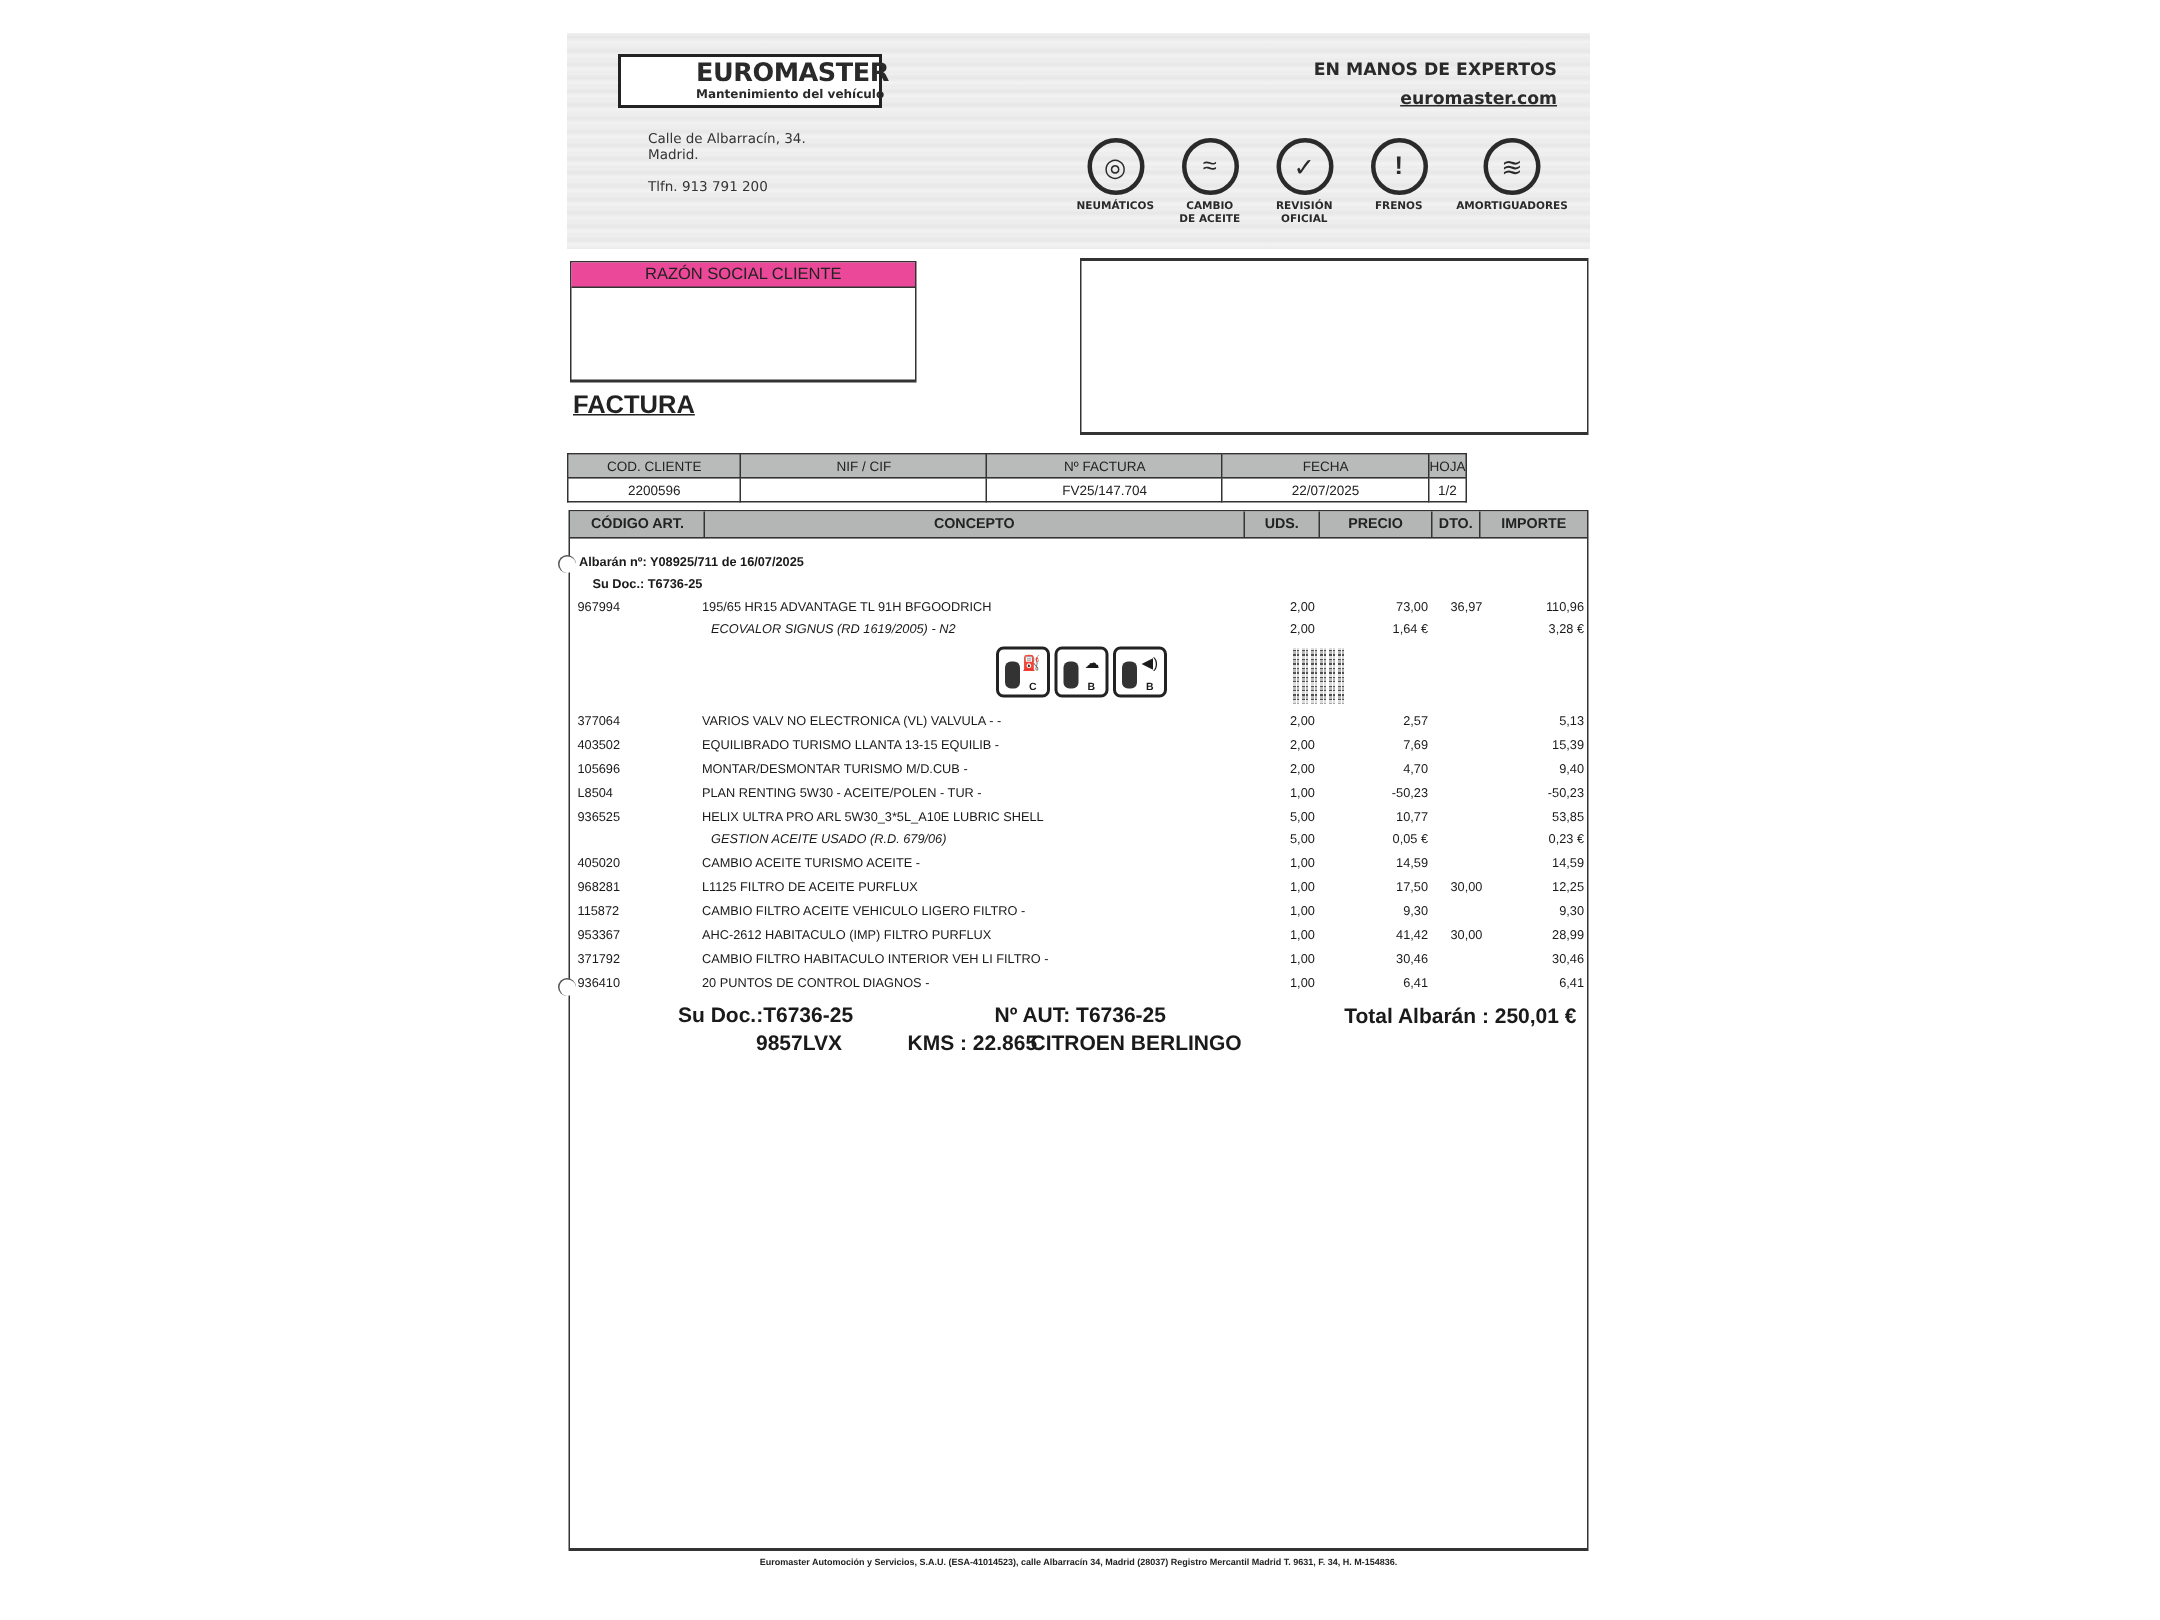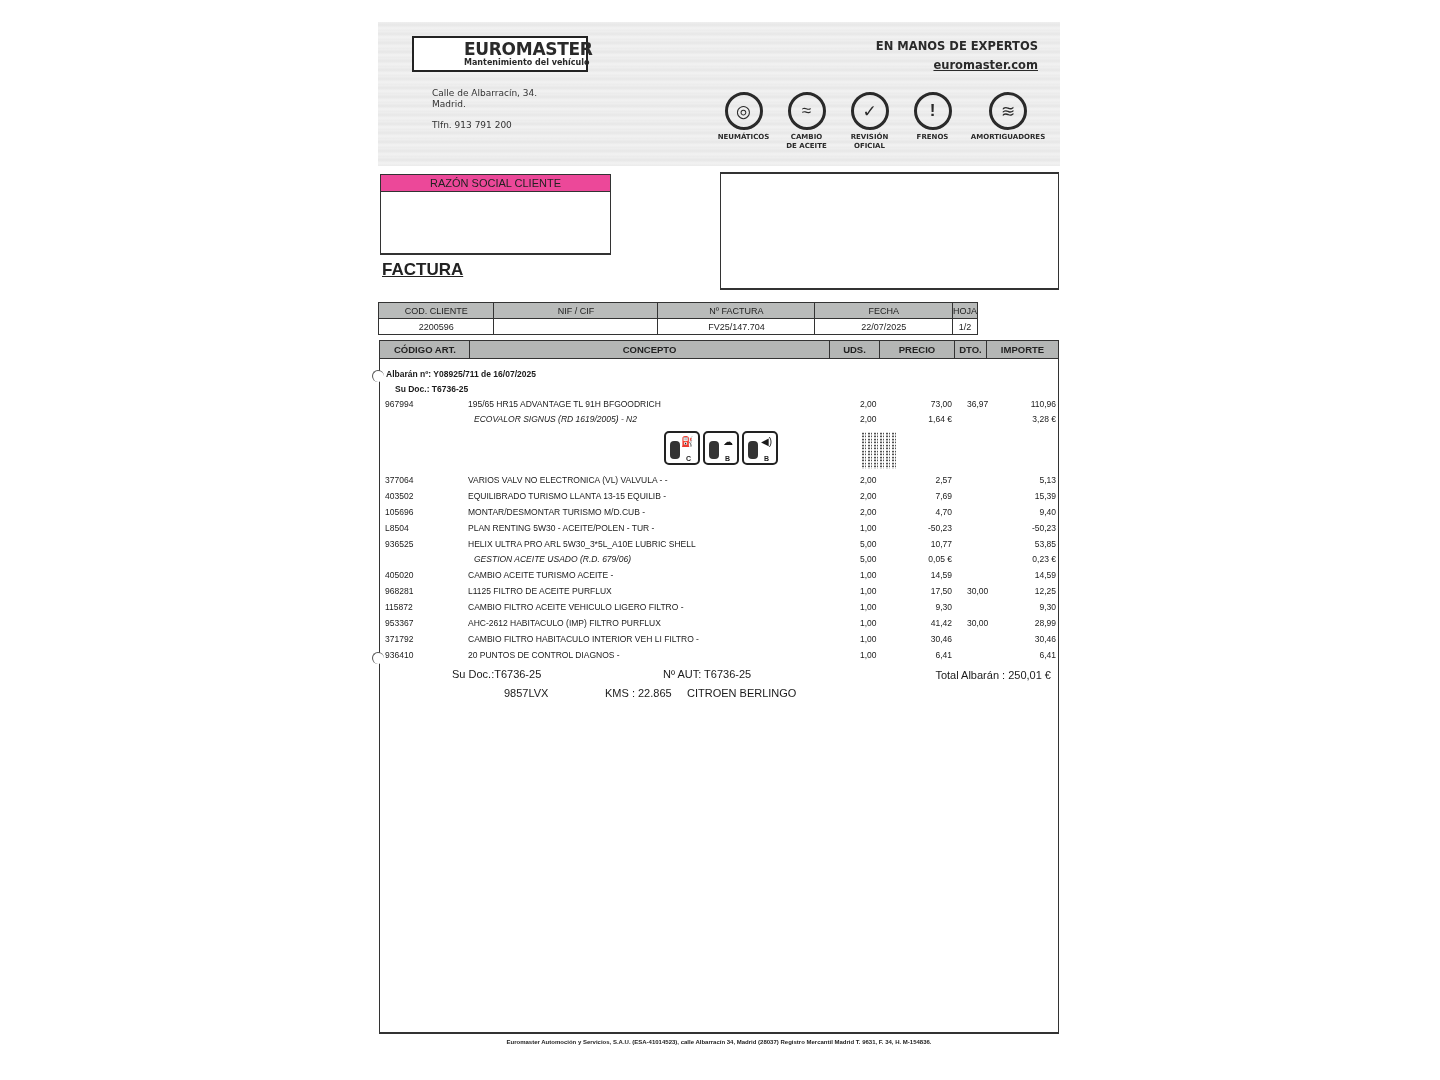--- a/index.html
+++ b/index.html
@@ -88,21 +88,21 @@
   .eu-label .sym { position: absolute; right: 4px; top: 3px; font-size: 10px; }
 
   .qr { position: absolute; left: 482px; top: 91px; width: 36px; height: 37px;
         background:
           repeating-linear-gradient(90deg, #333 0 2px, #fff 2px 3px, #333 3px 4px, #fff 4px 6px),
           #fff;
         opacity: 0.85; }
   .qr::after { content: ""; position: absolute; inset: 0;
         background: repeating-linear-gradient(0deg, rgba(255,255,255,0.8) 0 2px, transparent 2px 3px, rgba(255,255,255,0.6) 3px 5px, transparent 5px 6px); }
 
-  .footer-line { position: absolute; font-size: 11px; font-weight: normal; white-space: nowrap; }
+  .footer-line { position: absolute; font-size: 14px; font-weight: bold; white-space: nowrap; }
 
   .legal { position: absolute; left: 0; top: 1017px; width: 682px; text-align: center; font-size: 6px; font-weight: bold; color: #222; }
 
   .punch { position: absolute; width: 12px; height: 12px; border-radius: 50%; border-left: 1px solid #555; border-top: 1px solid #555; background: #fff; }
 </style>
 </head>
 <body>
 
 <div class="page">
 

